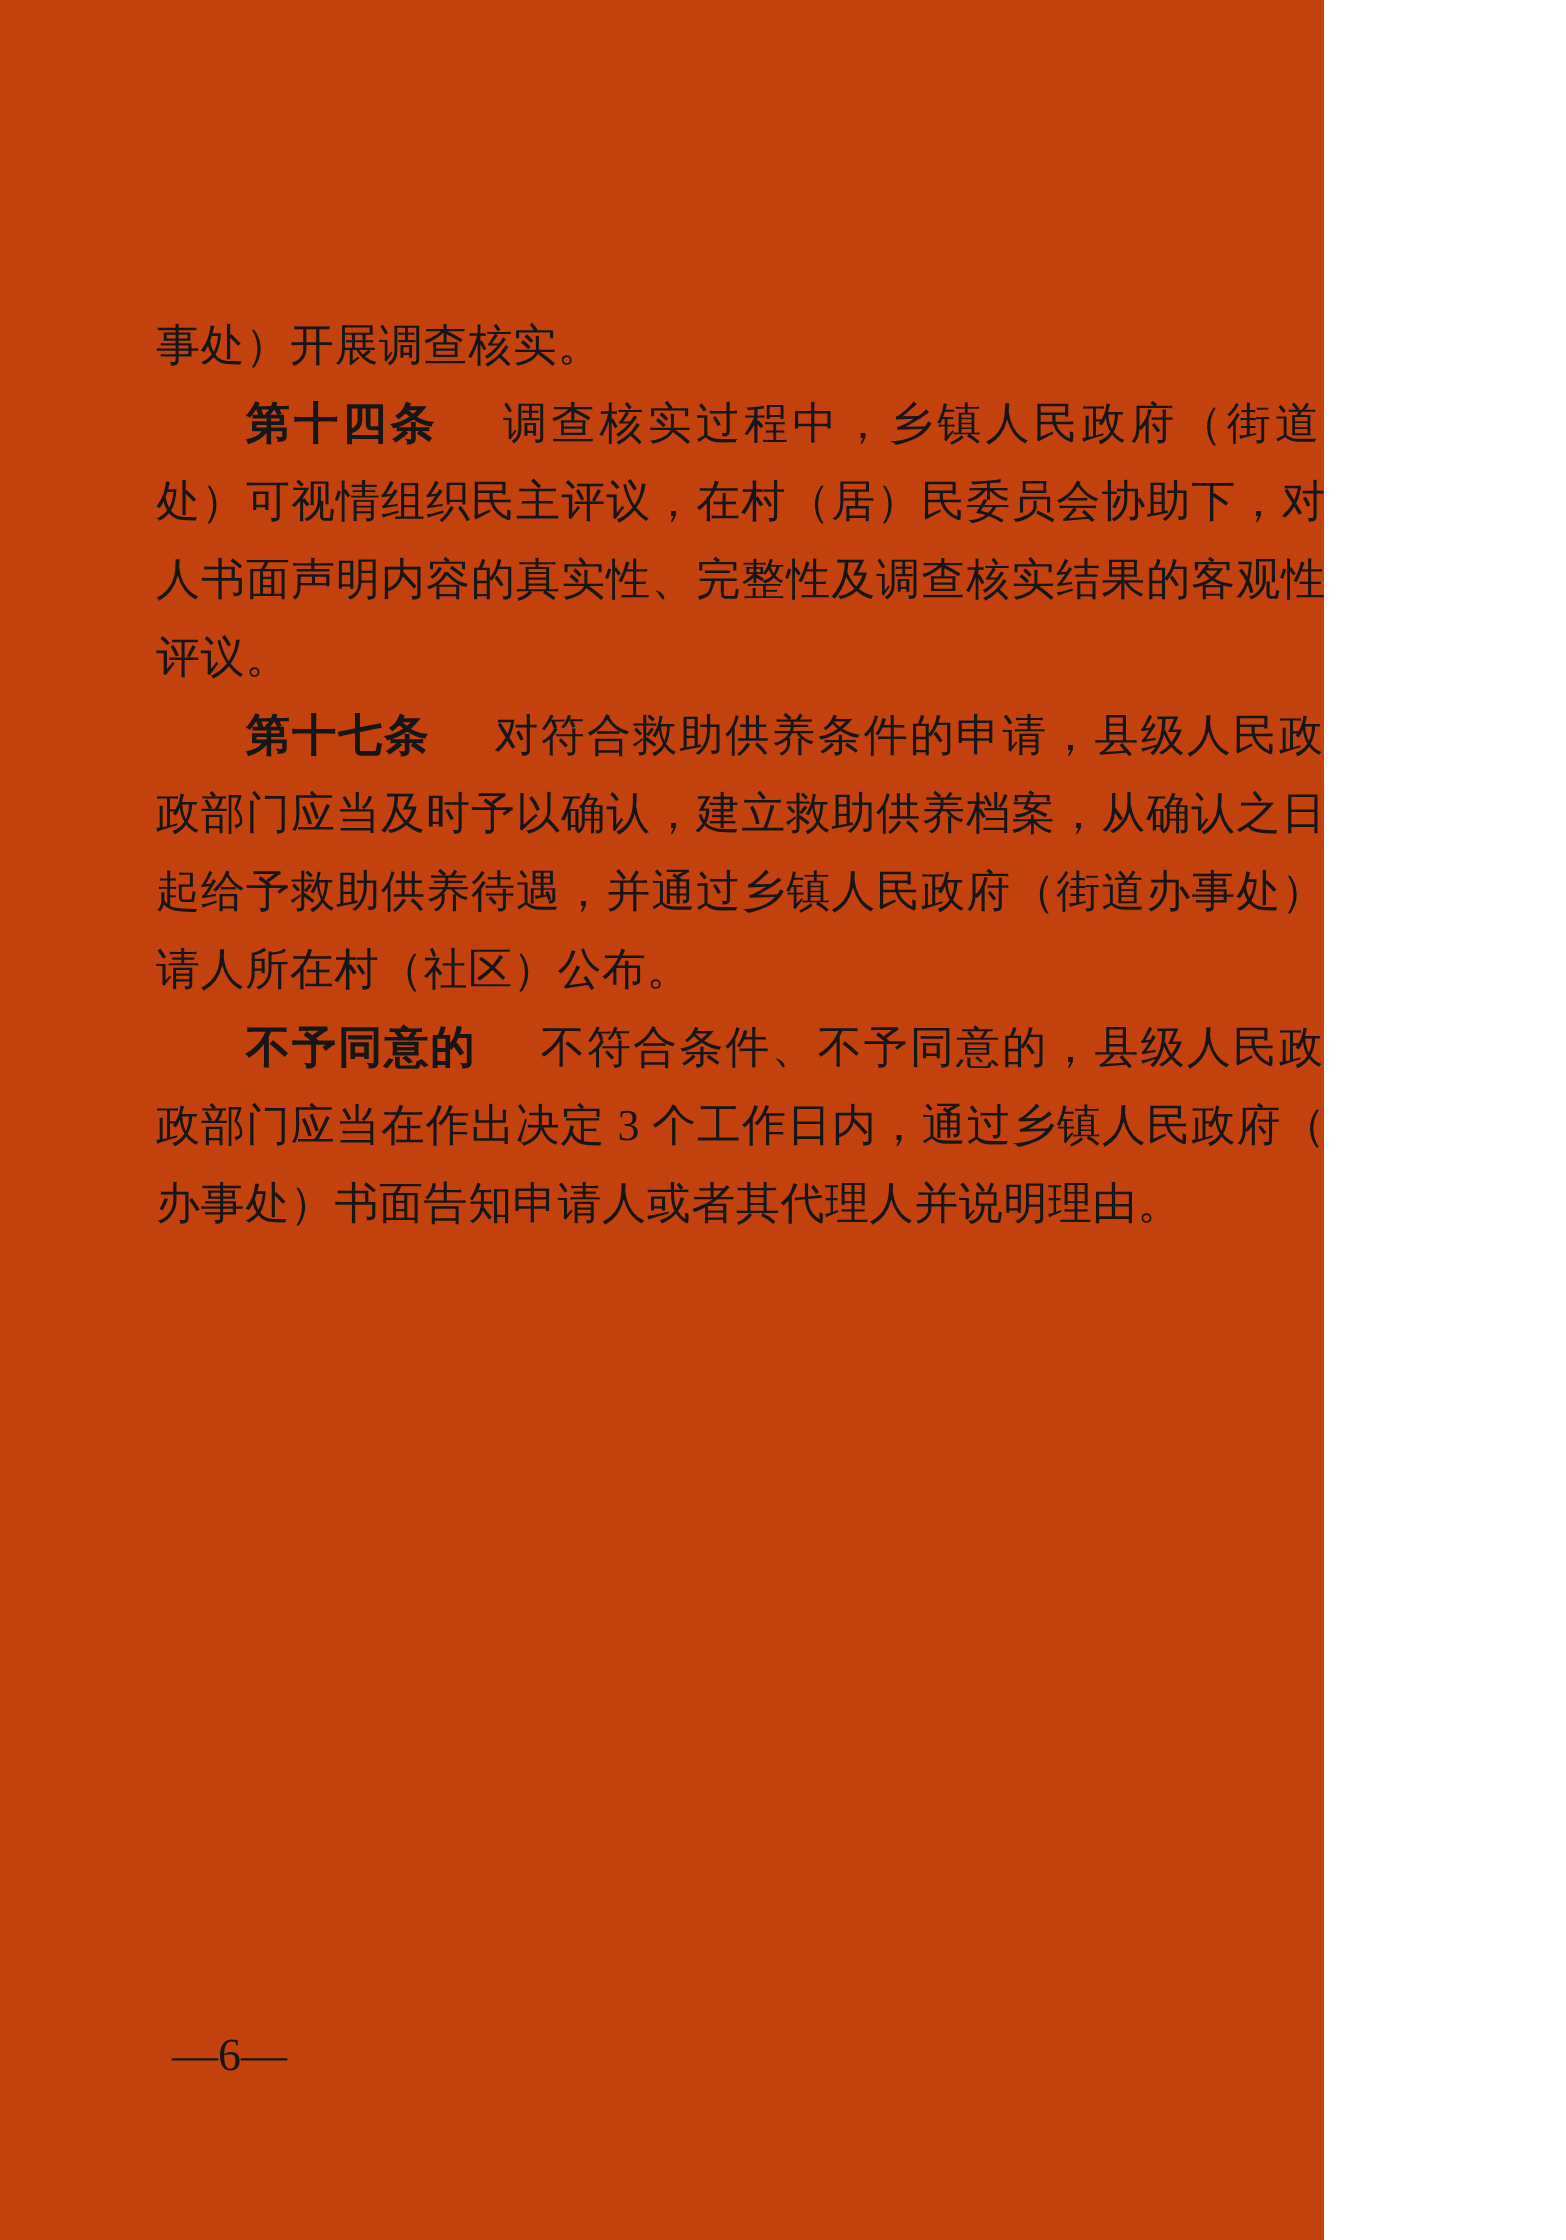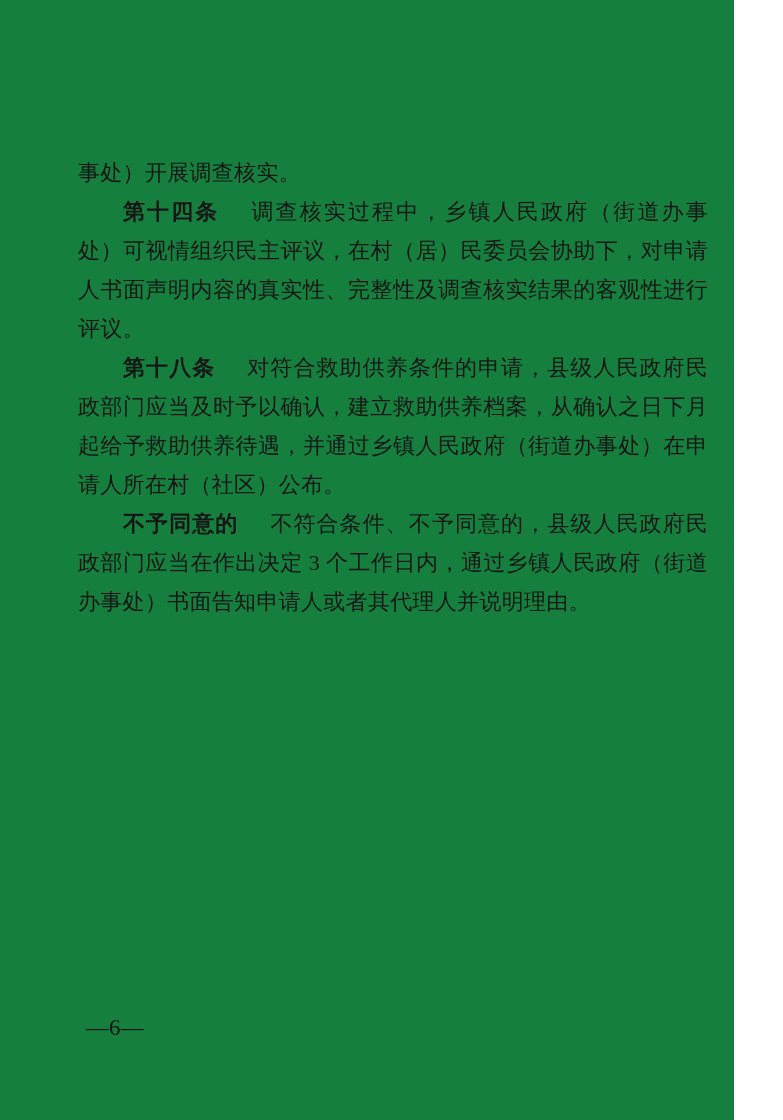--- a/index.html
+++ b/index.html
@@ -3,23 +3,23 @@
 <meta charset="utf-8">
 <title>Document</title>
 <style>
   html, body {
     margin: 0;
     padding: 0;
     background: #ffffff;
   }
   .page {
     position: relative;
-    width: 734px;
+    width: 662px;
     height: 1120px;
-    background: #15803d;
+    background: #c2410c;
     overflow: hidden;
     font-family: "Liberation Serif", serif;
     color: #161616;
   }
   .content {
     position: absolute;
     left: 78px;
     top: 153px;
     width: 630px;
   }
@@ -65,21 +65,21 @@
 
   <div class="content">
 
     <p class="para"><span>事处）开展调查核实。</span></p>
 
     <p class="para indent"><b class="article-label">第十四条</b><span>调查核实过程中，乡镇人民政府（街道办事处）可视情组织民主评议，在村（居）民委员会协助下，对申请人书面声明内容的真实性、完整性及调查核实结果的客观性进行评议。</span></p>
 
 
 
 
-    <p class="para indent"><b class="article-label">第十八条</b><span>对符合救助供养条件的申请，县级人民政府民政部门应当及时予以确认，建立救助供养档案，从确认之日下月起给予救助供养待遇，并通过乡镇人民政府（街道办事处）在申请人所在村（社区）公布。</span></p>
+    <p class="para indent"><b class="article-label">第十七条</b><span>对符合救助供养条件的申请，县级人民政府民政部门应当及时予以确认，建立救助供养档案，从确认之日下月起给予救助供养待遇，并通过乡镇人民政府（街道办事处）在申请人所在村（社区）公布。</span></p>
 
     <p class="para indent"><b class="article-label">不予同意的</b><span>不符合条件、不予同意的，县级人民政府民政部门应当在作出决定 3 个工作日内，通过乡镇人民政府（街道办事处）书面告知申请人或者其代理人并说明理由。</span></p>
 
   </div>
 
   <div class="page-number">—6—</div>
 
   <div class="speck"></div>
 
 </div>

